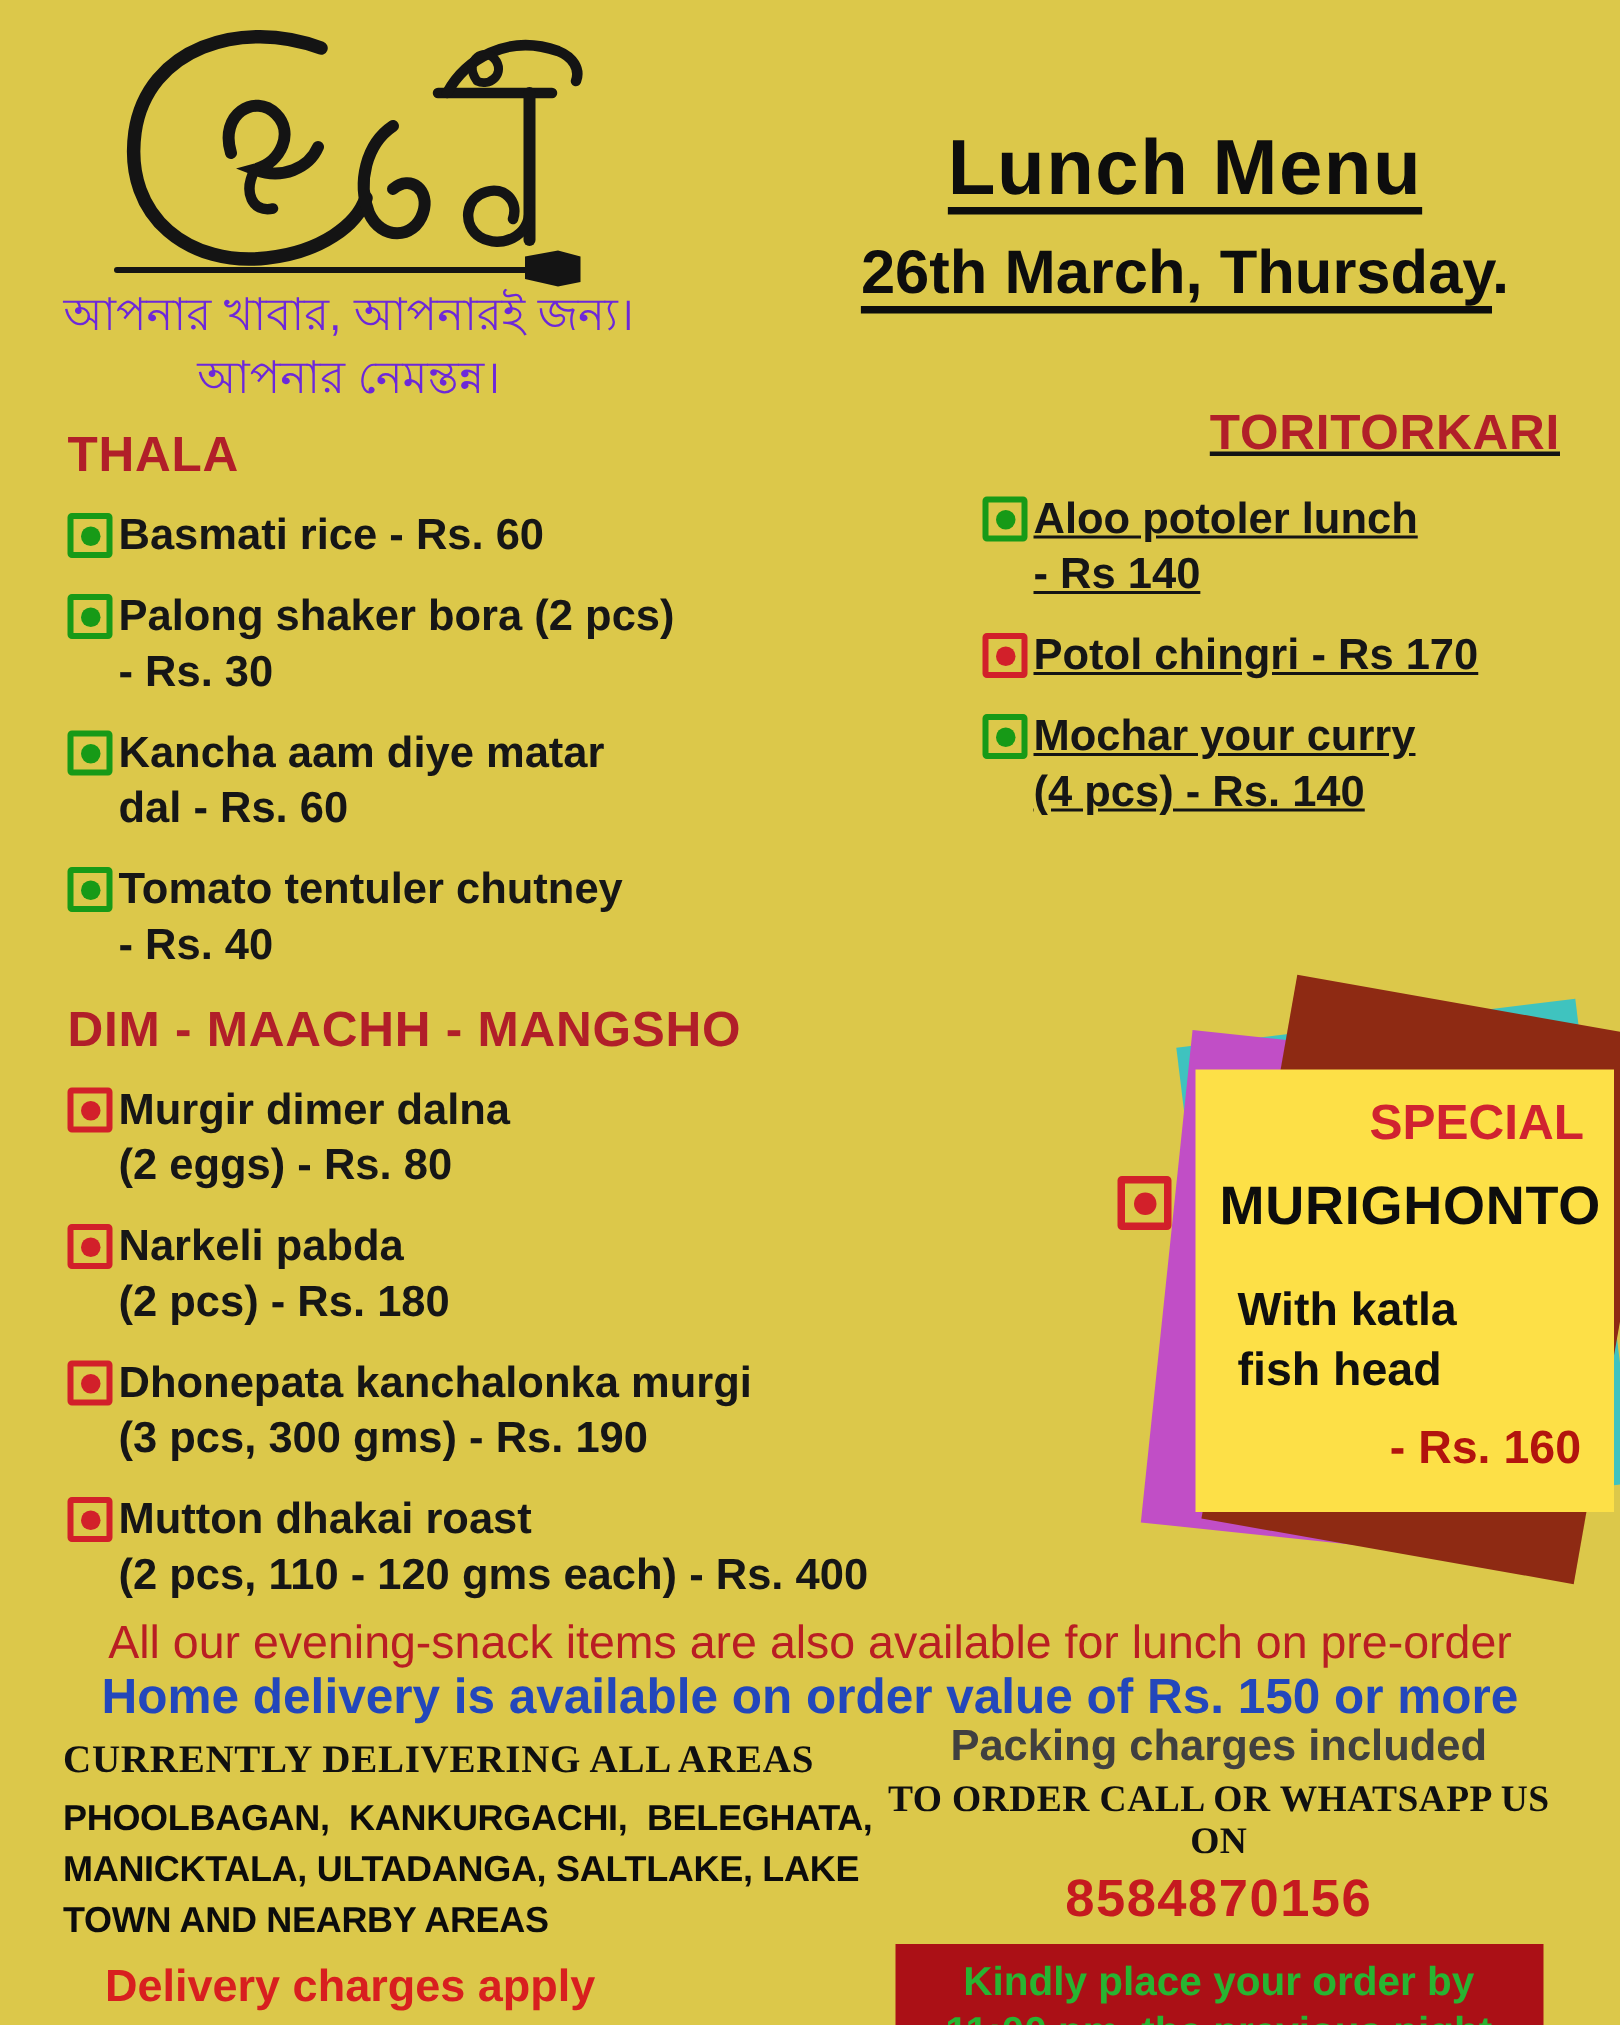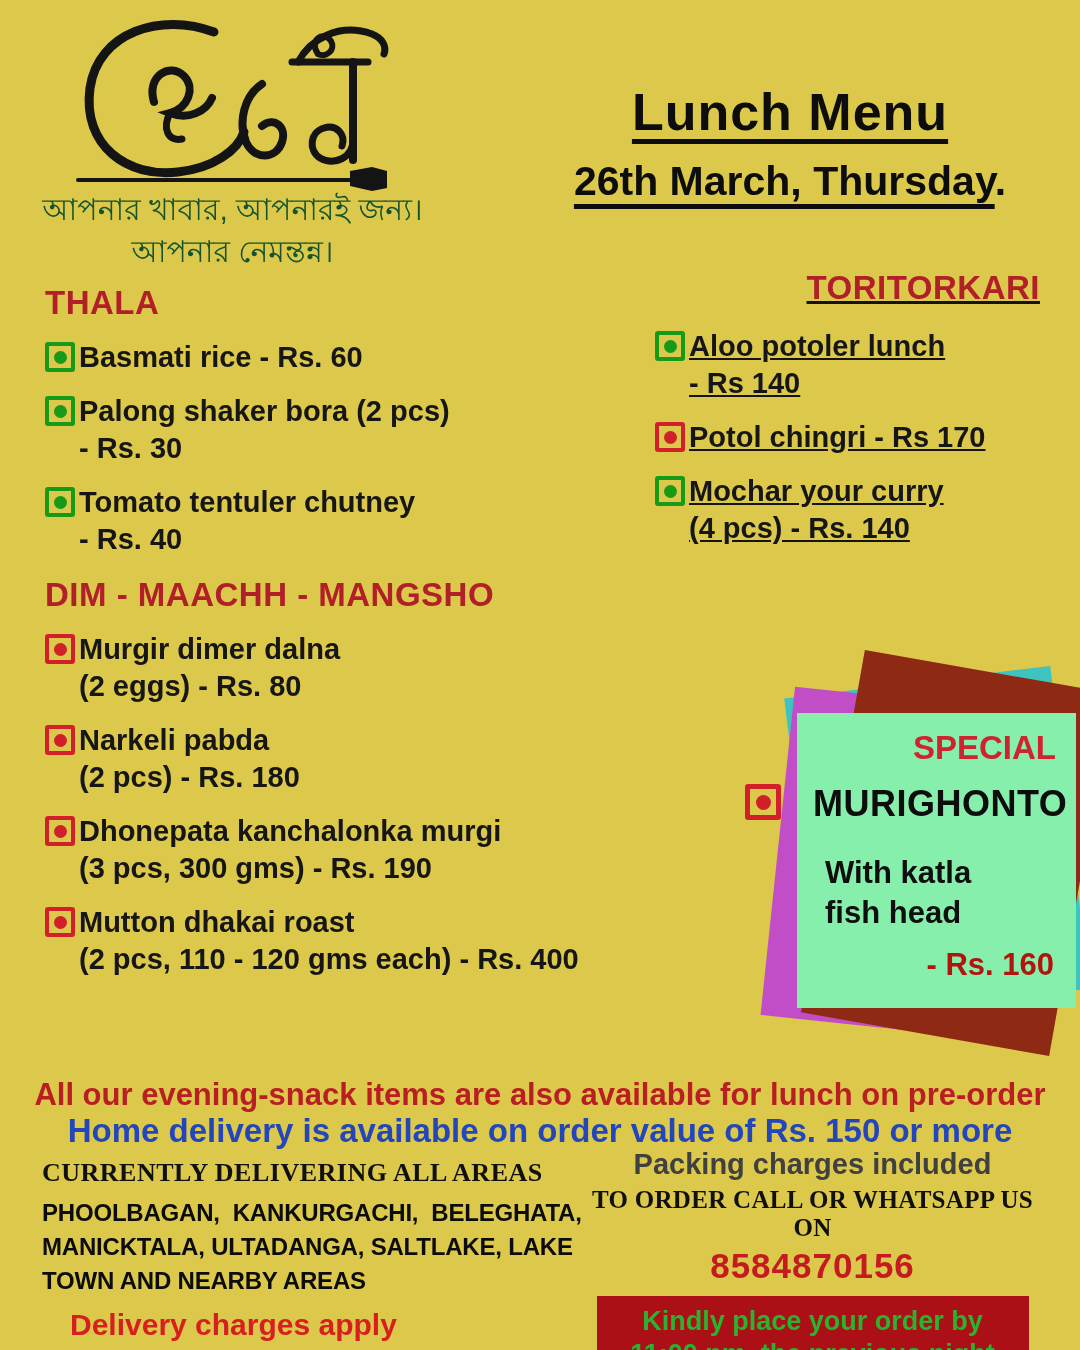--- a/index.html
+++ b/index.html
@@ -3,21 +3,21 @@
 <meta charset="utf-8">
 <style>
   html,body{margin:0;padding:0;background:#888;}
   .poster{
     position:relative;width:1080px;height:1350px;margin:0 auto;
     background:#dcc84a;overflow:hidden;
     font-family:"Liberation Sans","DejaVu Sans",sans-serif;color:#141414;
   }
   
   .logo{position:absolute;left:66px;top:10px;width:330px;height:182px;}
-  .tagline{position:absolute;left:0;width:465px;text-align:center;font-size:30px;color:#14532d;}
+  .tagline{position:absolute;left:0;width:465px;text-align:center;font-size:30px;color:#6d28d9;}
   .tagline.t1{top:186px;}
   .tagline.t2{top:228px;}
   
   .title-block{position:absolute;left:555px;top:82px;width:470px;text-align:center;color:#0d0d0d;}
   .menu-title{font-size:52px;font-weight:bold;letter-spacing:1px;}
   .menu-date{margin-top:16px;font-size:41px;font-weight:bold;}
   .u{text-decoration:underline;text-decoration-thickness:5px;text-underline-offset:9px;}
   
   .sec-title{font-size:33px;font-weight:bold;color:#b11f29;letter-spacing:.5px;line-height:40px;margin:0;}
   .col-left{position:absolute;left:45px;top:283px;width:630px;}
@@ -32,30 +32,30 @@
   .ind.veg{border-color:#179a17;}  .ind.veg .dot{background:#179a17;}
   .ind.nonveg{border-color:#d2202a;} .ind.nonveg .dot{background:#d2202a;}
   .item-text{font-size:29px;font-weight:bold;line-height:37px;color:#161616;}
   .line:empty{display:none;}
   
   .special{position:absolute;left:745px;top:665px;width:335px;height:395px;}
   .sq{position:absolute;}
   .sq.teal{left:58px;top:16px;width:268px;height:325px;background:#3fc3bf;transform:rotate(-7deg);}
   .sq.magenta{left:32px;top:36px;width:290px;height:330px;background:#c14ec6;transform:rotate(6deg);}
   .sq.maroon{left:86px;top:4px;width:252px;height:368px;background:#8e2a13;transform:rotate(10deg);}
-  .green-card{position:absolute;left:52px;top:48px;width:279px;height:295px;background:#86efac;}
+  .green-card{position:absolute;left:52px;top:48px;width:279px;height:295px;background:#fde047;}
   .sp-label{position:absolute;top:16px;right:20px;font-size:33px;font-weight:bold;color:#d02330;}
   .sp-name{position:absolute;top:70px;left:16px;font-size:36px;font-weight:bold;color:#0d0d0d;letter-spacing:.5px;}
   .sp-desc{position:absolute;top:140px;left:28px;font-size:31px;font-weight:bold;line-height:40px;color:#0f0f0f;}
   .sp-price{position:absolute;top:234px;right:22px;font-size:31px;font-weight:bold;color:#b2140e;}
   .special .ind.big{position:absolute;left:0;top:116px;width:26px;height:26px;border-width:5px;}
   .special .ind.big .dot{width:15px;height:15px;}
   
   .note-preorder{position:absolute;left:0;top:1077px;width:100%;text-align:center;
-                 font-size:31px;font-weight:bold;color:#b91e23;}
+                 font-size:31px;font-weight:normal;color:#b91e23;}
   .note-delivery{position:absolute;left:0;top:1112px;width:100%;text-align:center;
                  font-size:33px;font-weight:bold;color:#2347bb;}
   .delivery-block{position:absolute;left:42px;top:1156px;width:525px;}
   .serif-line{font-family:"Liberation Serif","DejaVu Serif",serif;font-size:26px;font-weight:bold;
               color:#101010;letter-spacing:.5px;line-height:34px;}
   .areas{margin-top:6px;font-size:24px;font-weight:bold;line-height:34px;letter-spacing:-.2px;color:#0c0c0c;}
   .areas .line{white-space:pre;}
   .charges{margin:10px 0 0 28px;font-size:30px;font-weight:bold;color:#d81f1f;}
   .order-block{position:absolute;left:585px;top:1148px;width:455px;text-align:center;}
   .packing{font-size:29px;font-weight:bold;color:#404040;}
@@ -114,20 +114,29 @@
       <div class="item-text">
         <div class="line">Palong shaker bora (2 pcs)</div>
         <div class="line">- Rs. 30</div>
       </div>
     </div>
     <div class="item">
       <span class="ind veg">
           <span class="dot"></span>
         </span>
       <div class="item-text">
+        <div class="line">Kancha aam diye matar</div>
+        <div class="line">dal - Rs. 60</div>
+      </div>
+    </div>
+    <div class="item">
+      <span class="ind veg">
+          <span class="dot"></span>
+        </span>
+      <div class="item-text">
         <div class="line">Tomato tentuler chutney</div>
         <div class="line">- Rs. 40</div>
       </div>
     </div>
 
     <h2 class="sec-title second">DIM - MAACHH - MANGSHO</h2>
 
     <div class="item">
       <span class="ind nonveg">
           <span class="dot"></span>

